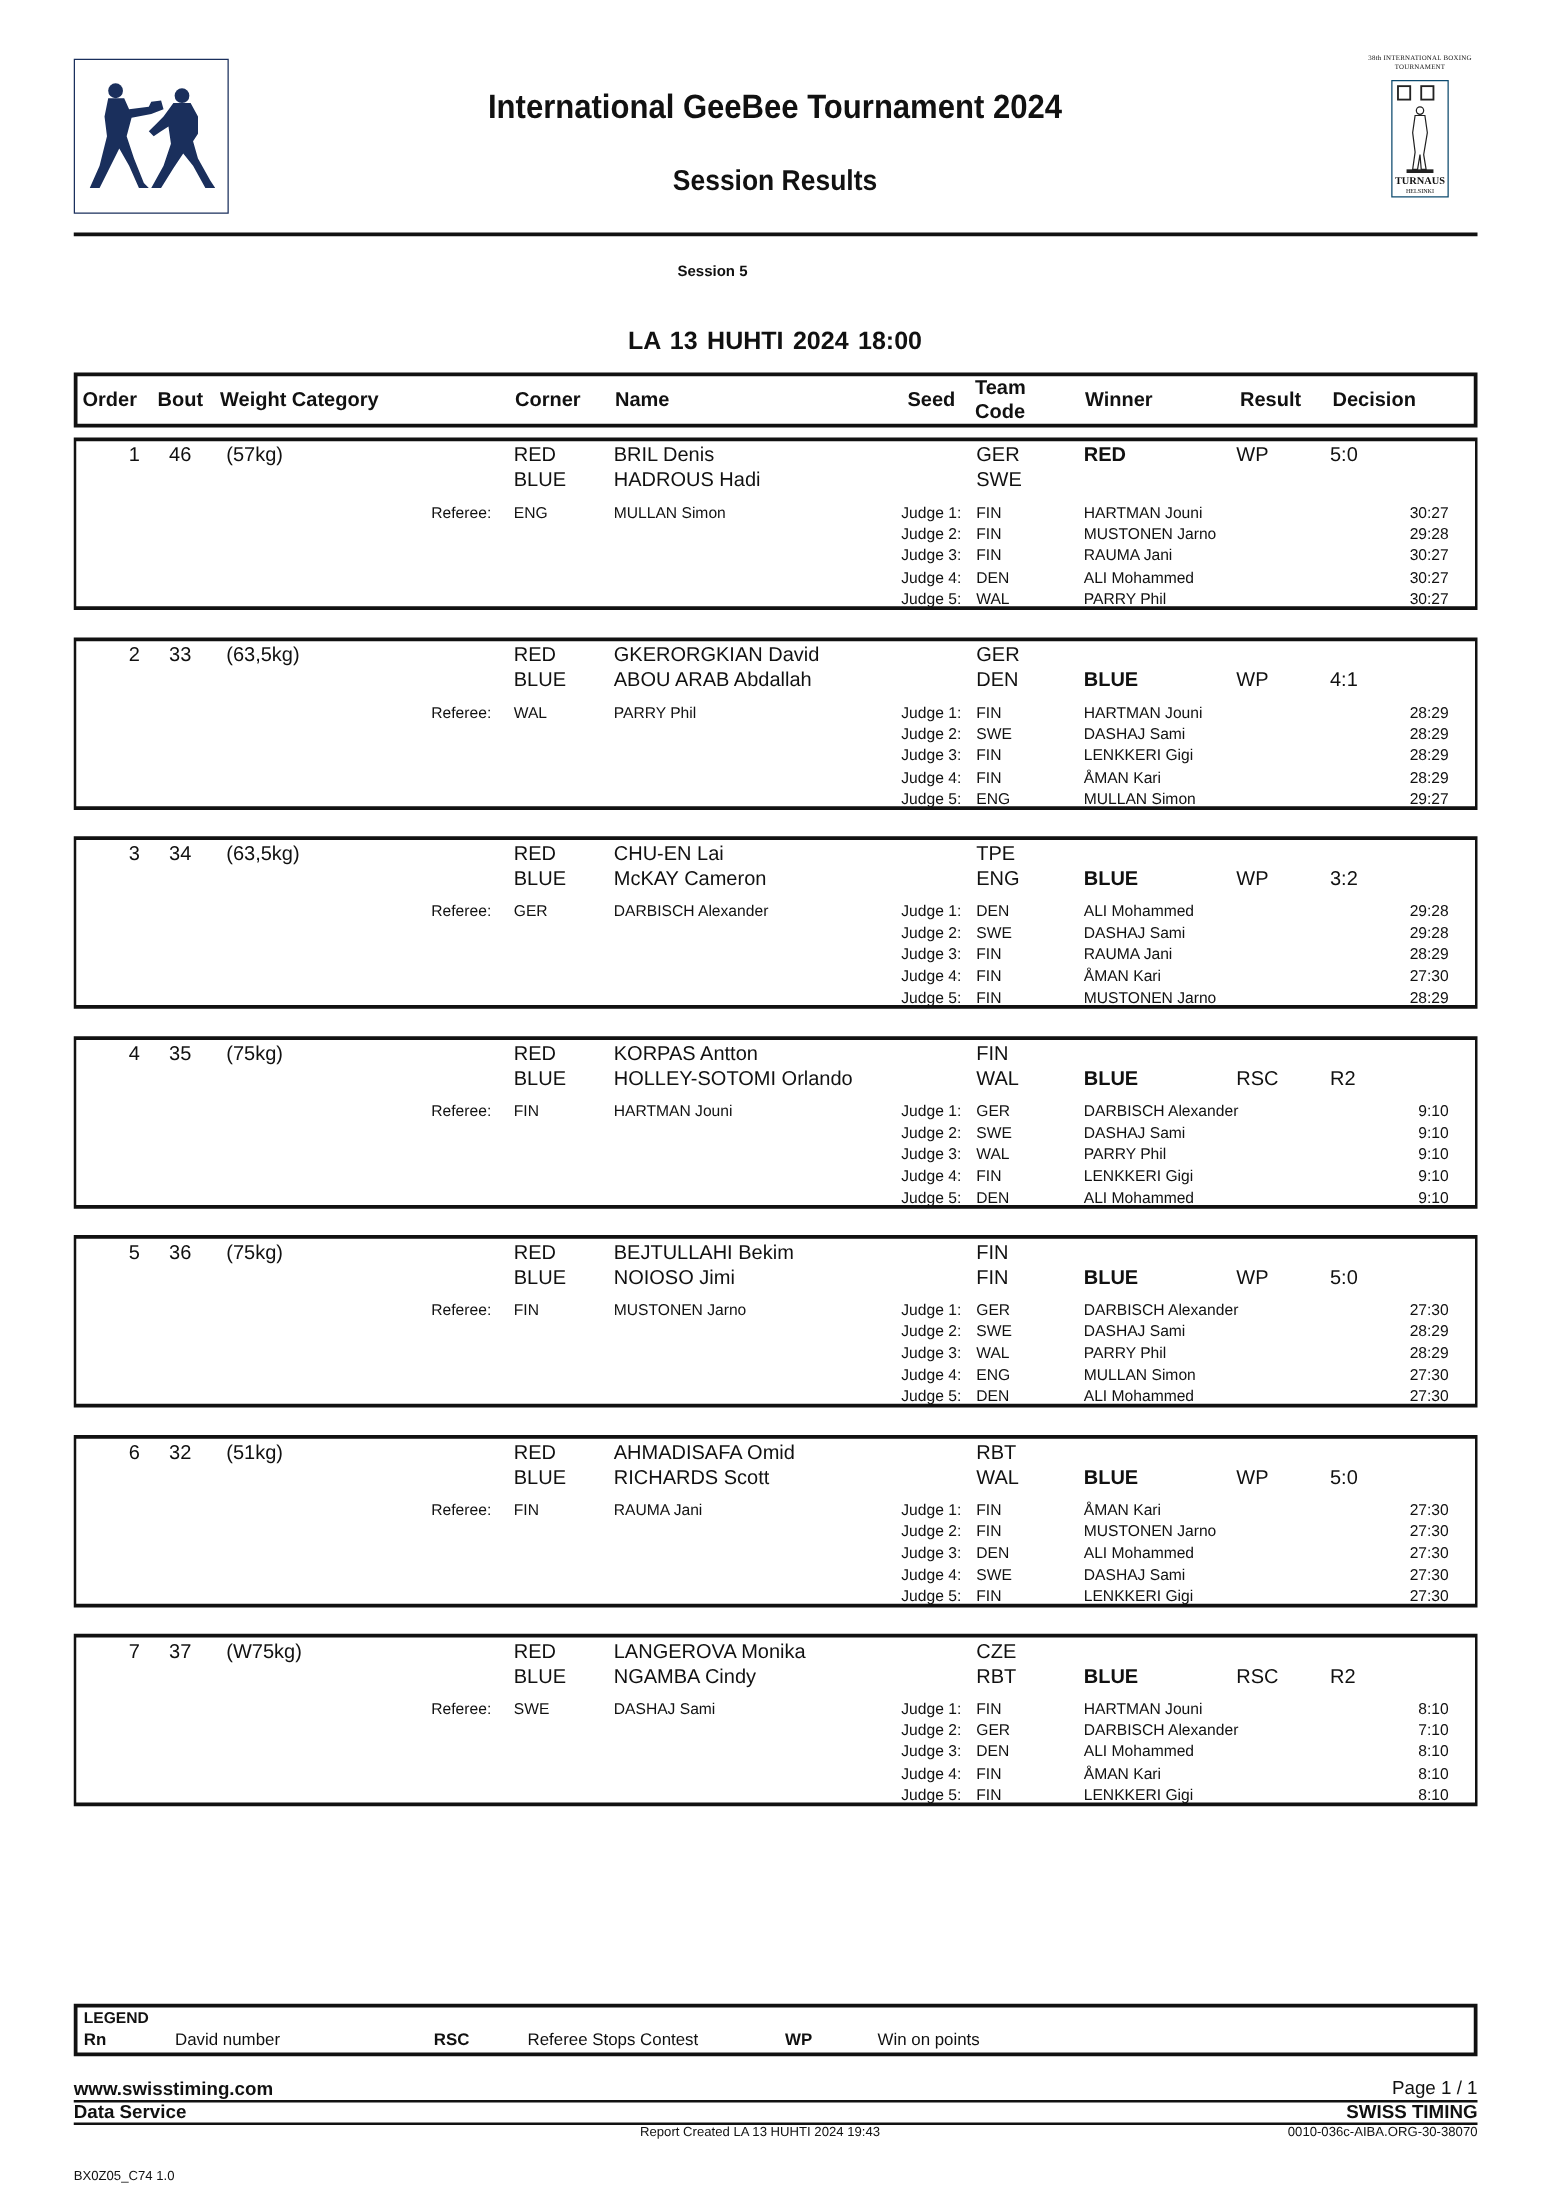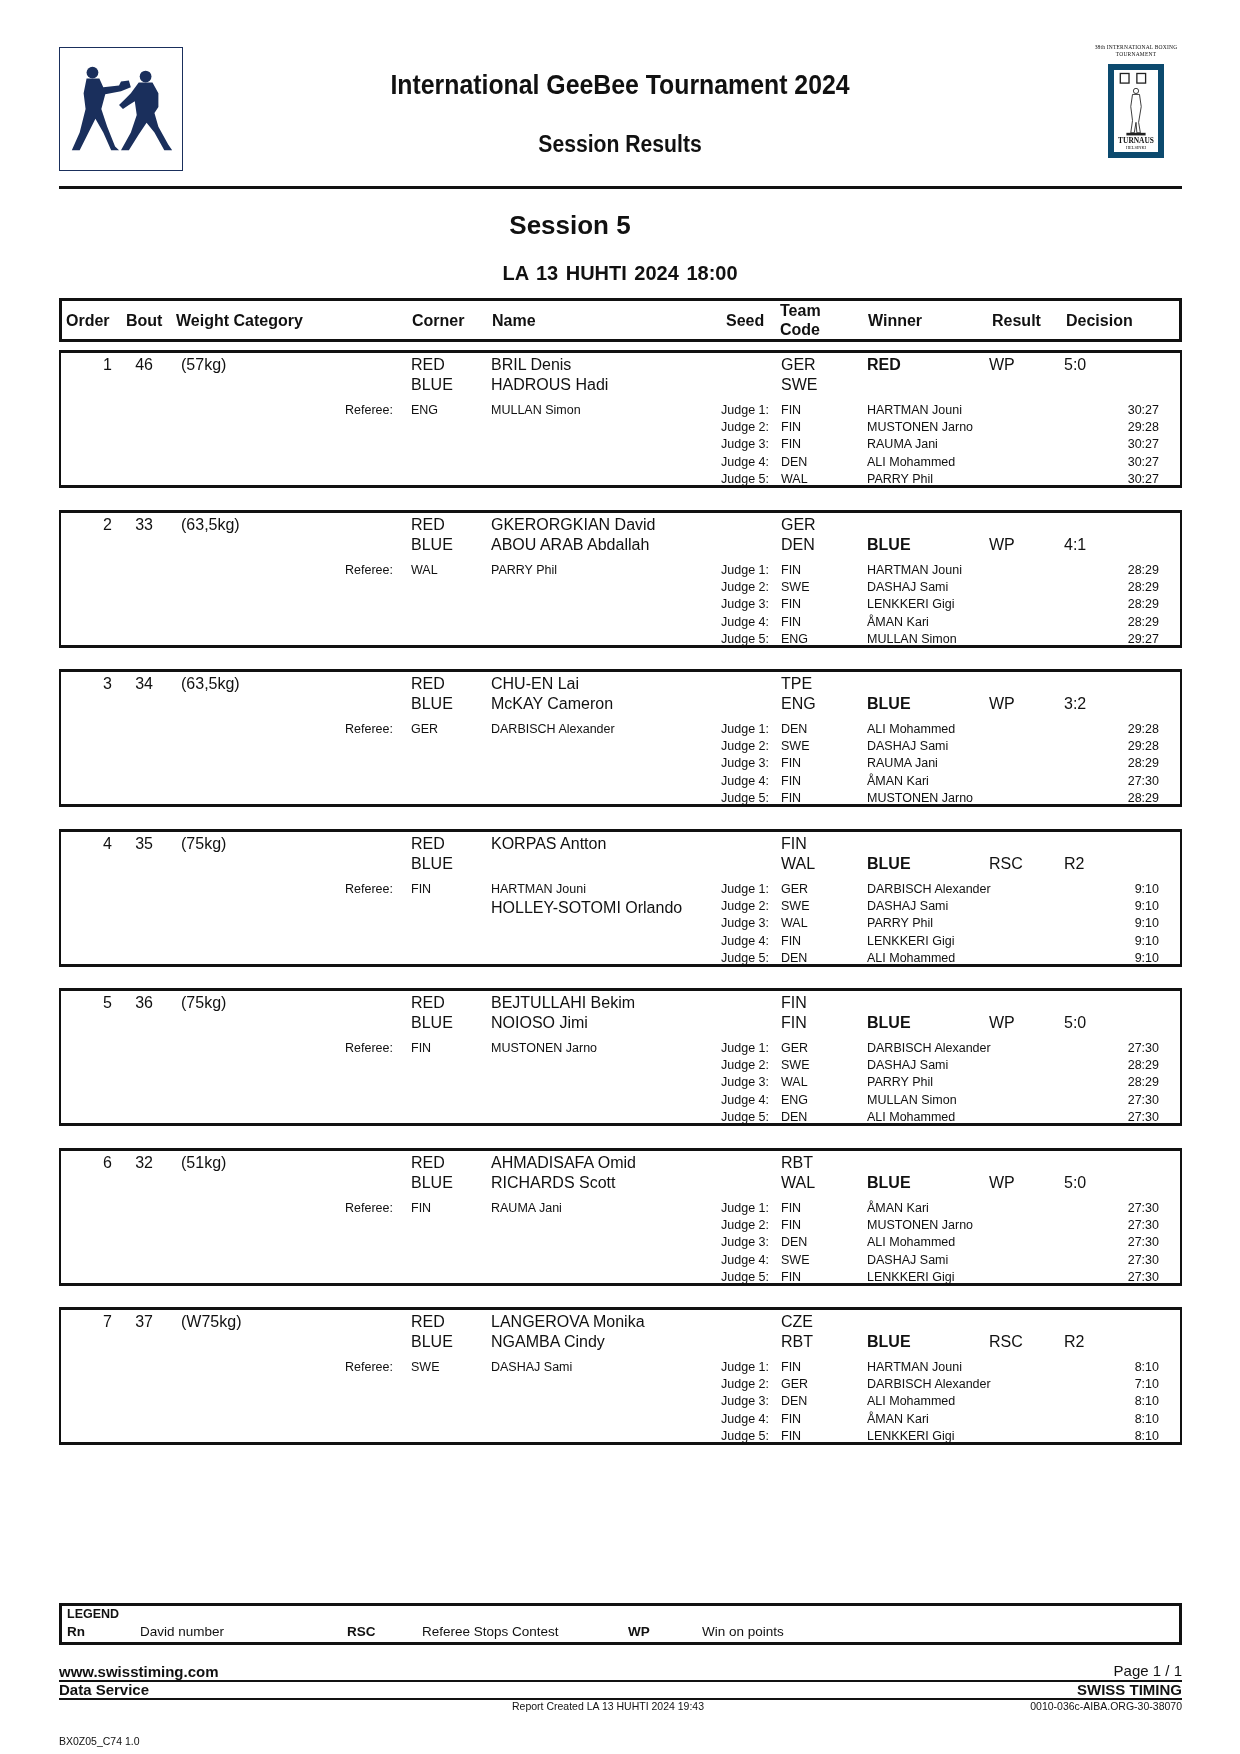--- a/index.html
+++ b/index.html
@@ -3,27 +3,27 @@
 <meta charset="utf-8">
 <style>
   * { box-sizing: border-box; margin: 0; padding: 0; }
   html, body { width: 1240px; height: 1754px; background: #ffffff; }
   body { position: relative; font-family: "Liberation Sans", sans-serif; color: #111; }
 
   .logo-left { position: absolute; left: 59px; top: 47px; width: 124px; height: 124px; border: 1.5px solid #1a2f5c; background: #fff; }
   .logo-left svg { width: 100%; height: 100%; display: block; }
   .logo-right { position: absolute; left: 1092px; top: 44px; width: 88px; height: 128px; }
   .logo-right .lr-caption { font-family: "Liberation Serif", serif; font-size: 5.5px; text-align: center; line-height: 7px; letter-spacing: 0.2px; }
-  .logo-right .lr-box { margin: 6px auto 1px; width: 56px; height: 94px; border: 6px solid #0c4a6e; position: relative; }
+  .logo-right .lr-box { margin: 6px auto 1px; width: 46px; height: 94px; border: 1px solid #0c4a6e; position: relative; }
   .logo-right .lr-box svg { width: 100%; height: 100%; display: block; }
 
   .title { position: absolute; left: 0; width: 1240px; top: 70px; text-align: center; font-size: 27px; font-weight: bold; transform: scaleX(0.92); }
   .subtitle { position: absolute; left: 0; width: 1240px; top: 131px; text-align: center; font-size: 23px; font-weight: bold; transform: scaleX(0.92); }
   .hr-top { position: absolute; left: 59px; width: 1123px; top: 186px; height: 3px; background: #111; }
-  .session { position: absolute; left: 0; width: 1140px; top: 210px; text-align: center; font-size: 26px; font-weight: bold; }
+  .session { position: absolute; left: 0; width: 1140px; top: 210px; text-align: center; font-size: 12px; font-weight: bold; }
   .datetime { position: absolute; left: 0; width: 1240px; top: 262px; text-align: center; font-size: 20px; font-weight: bold; word-spacing: 2px; }
 
   .col { position: absolute; white-space: nowrap; }
   .header-box { position: absolute; left: 59px; top: 298px; width: 1123px; height: 44px; border: 3px solid #111; }
   .header-box .col { font-size: 16px; font-weight: bold; }
 
   .bout { position: absolute; left: 59px; width: 1123px; height: 138px; border: 2px solid #111; border-top-width: 3px; border-bottom-width: 3px; }
   .bout .col { font-size: 16px; }
   .bout .small { font-size: 12.5px; }
   .bout .bold { font-weight: bold; }
@@ -199,21 +199,21 @@
       <span class="col small" style="left:806px; top:118.8px;">MUSTONEN Jarno</span>
       <span class="col small right" style="left:1030px; width:68px; top:118.8px;">28:29</span>
     </div>
     <div class="bout" style="top: 829px;">
       <span class="col right" style="left:4px; width:47px; top:3px;">4</span>
       <span class="col right" style="left:52px; width:40px; top:3px;">35</span>
       <span class="col " style="left:120px; top:3px;">(75kg)</span>
       <span class="col " style="left:350px; top:3px;">RED</span>
       <span class="col " style="left:350px; top:23px;">BLUE</span>
       <span class="col " style="left:430px; top:3px;">KORPAS Antton</span>
-      <span class="col " style="left:430px; top:23px;margin-top:44px;">HOLLEY-SOTOMI Orlando</span>
+      <span class="col " style="left:430px; top:23px;">HOLLEY-SOTOMI Orlando</span>
       <span class="col " style="left:720px; top:3px;">FIN</span>
       <span class="col " style="left:720px; top:23px;">WAL</span>
       <span class="col bold" style="left:806px; top:23px;">BLUE</span>
       <span class="col " style="left:928px; top:23px;">RSC</span>
       <span class="col " style="left:1003px; top:23px;">R2</span>
       <span class="col small right" style="left:240px; width:92px; top:50px;">Referee:</span>
       <span class="col small" style="left:350px; top:50px;">FIN</span>
       <span class="col small" style="left:430px; top:50px;">HARTMAN Jouni</span>
       <span class="col small right" style="left:620px; width:88px; top:50px;">Judge 1:</span>
       <span class="col small" style="left:720px; top:50px;">GER</span>

